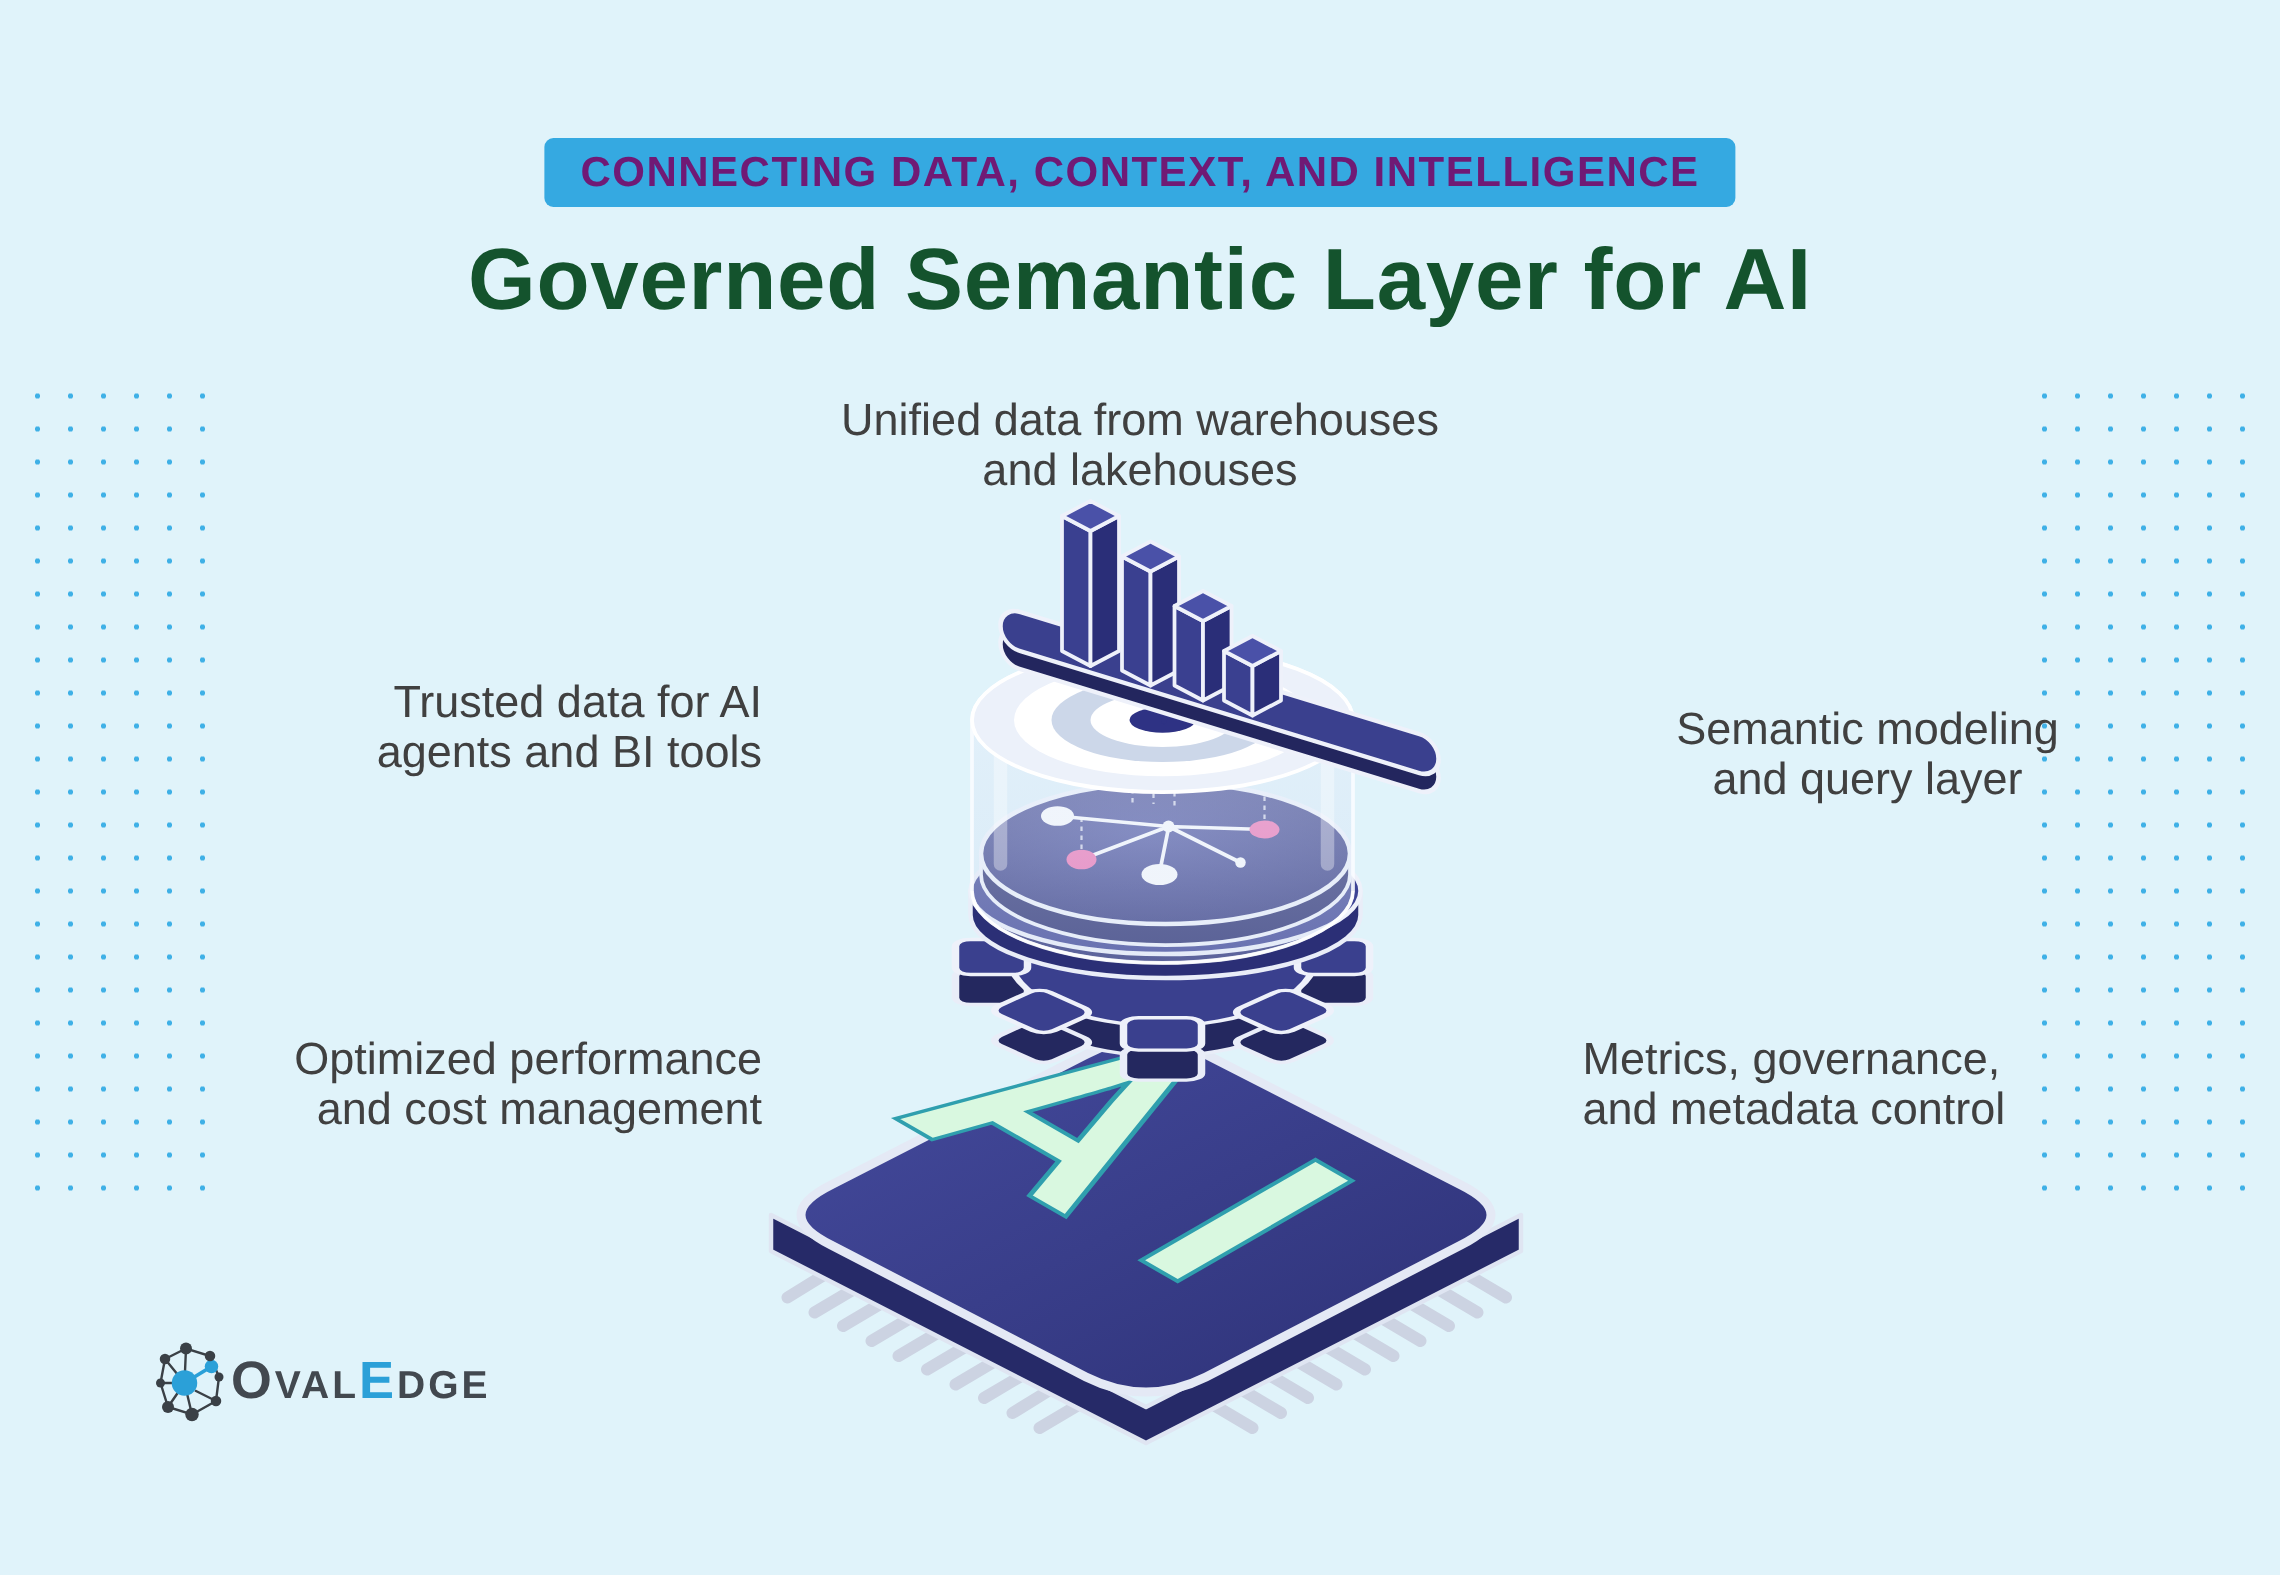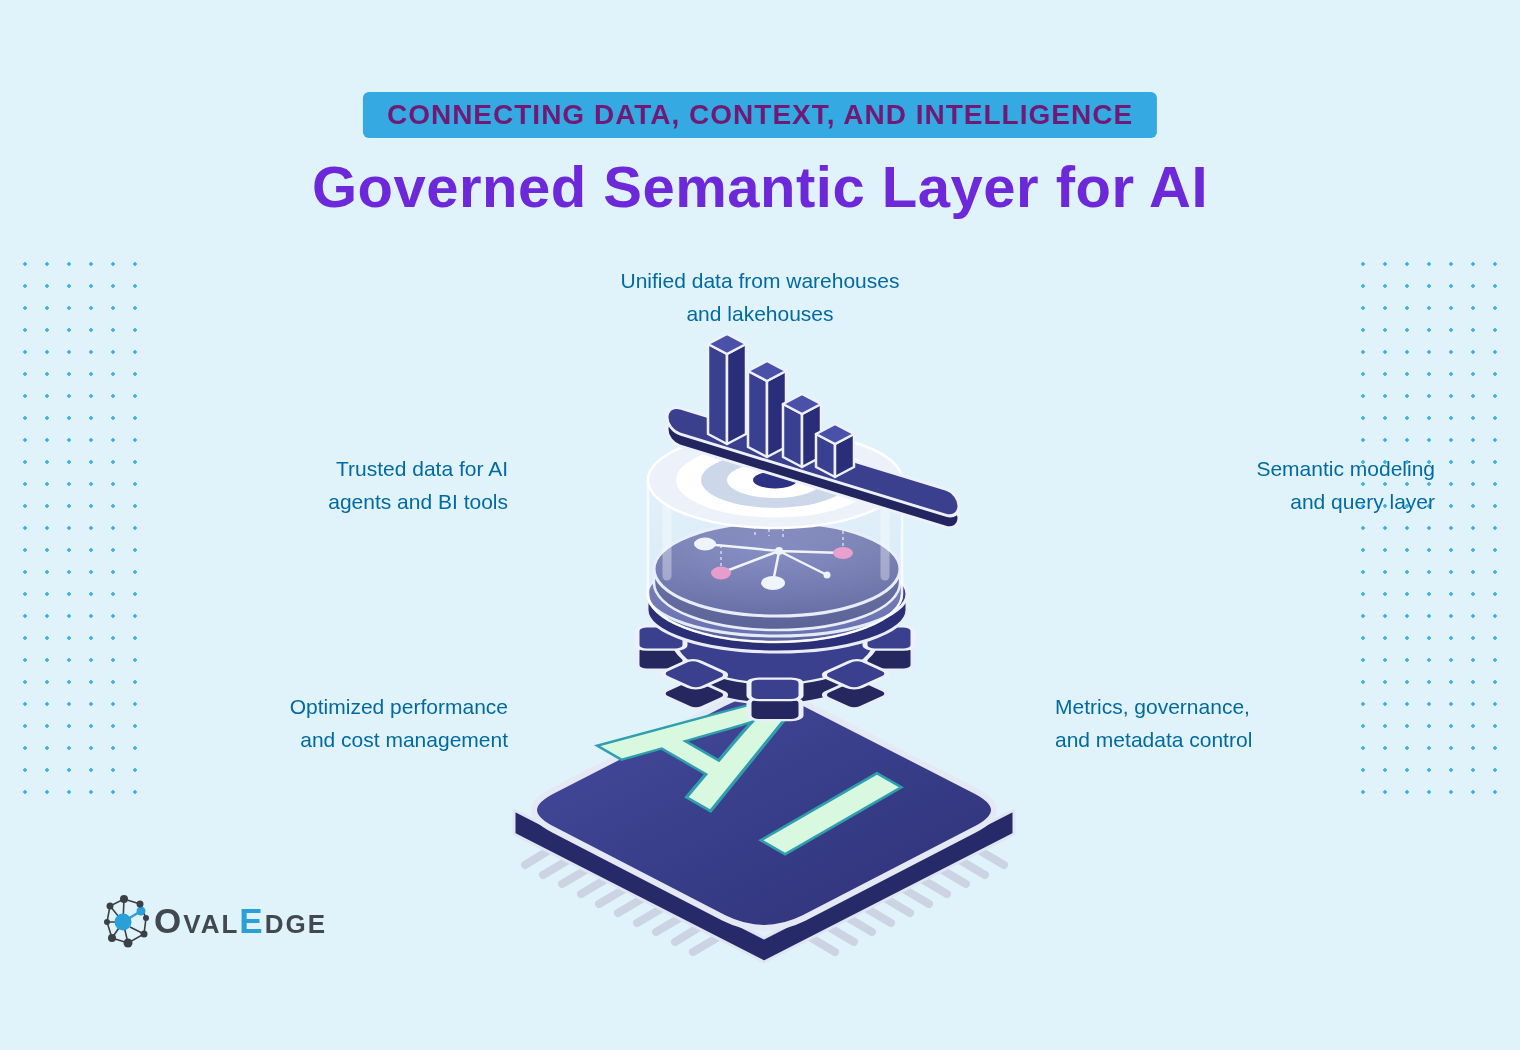--- a/index.html
+++ b/index.html
@@ -16,30 +16,30 @@
   .dots-left{left:14px;top:253px;width:138px;height:558px;}
   .dots-right{left:1352px;top:253px;width:158px;height:552px;}
   .banner{
     position:absolute;top:92px;left:50%;transform:translateX(-50%);
     background:#35a9e1;color:#701a75;
     font-size:28px;font-weight:800;letter-spacing:1px;
     padding:7px 24px;border-radius:6px;white-space:nowrap;
   }
   .title{
     position:absolute;top:153px;left:0;width:100%;
-    text-align:center;font-size:58px;font-weight:800;color:#6d28d9;
+    text-align:center;font-size:58px;font-weight:800;color:#14532d;
     letter-spacing:0.5px;
   }
   .callout{
-    position:absolute;font-size:21px;line-height:33px;color:#0369a1;
+    position:absolute;font-size:30px;line-height:33px;color:#404040;
     white-space:pre-line;
   }
   .callout-top{top:264px;left:0;width:100%;text-align:center;}
   .callout-left-upper{top:452px;left:128px;width:380px;text-align:right;}
-  .callout-right-upper{top:452px;left:1055px;width:380px;text-align:right;}
+  .callout-right-upper{top:470px;left:1055px;width:380px;text-align:center;}
   .callout-left-lower{top:690px;left:128px;width:380px;text-align:right;}
   .callout-right-lower{top:690px;left:1055px;width:380px;text-align:left;}
   .illustration{position:absolute;left:497px;top:332px;width:530px;height:680px;}
   .logo{
     position:absolute;left:100px;top:893px;height:56px;
     display:flex;align-items:center;
   }
   .logo-text{font-weight:700;color:#42484f;letter-spacing:2px;white-space:nowrap;}
   .logo-text .big{font-size:35px;}
   .logo-text .small{font-size:26px;}

